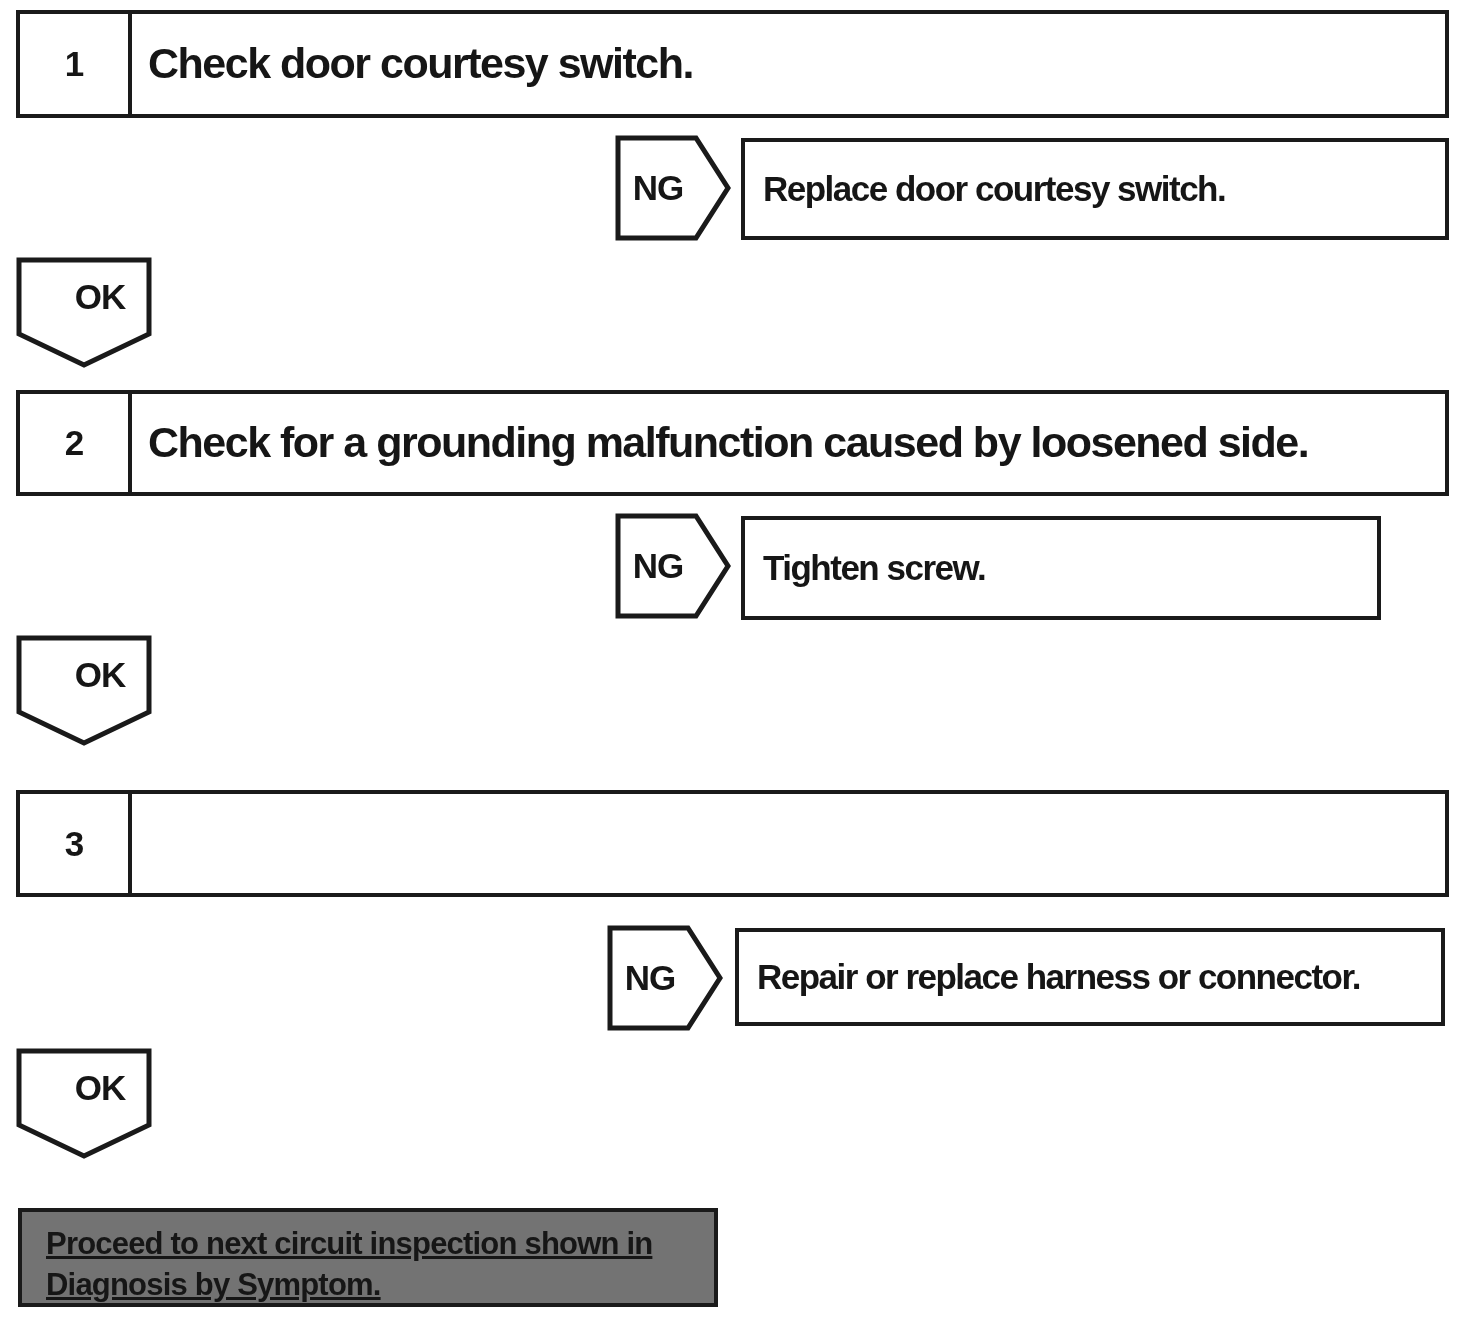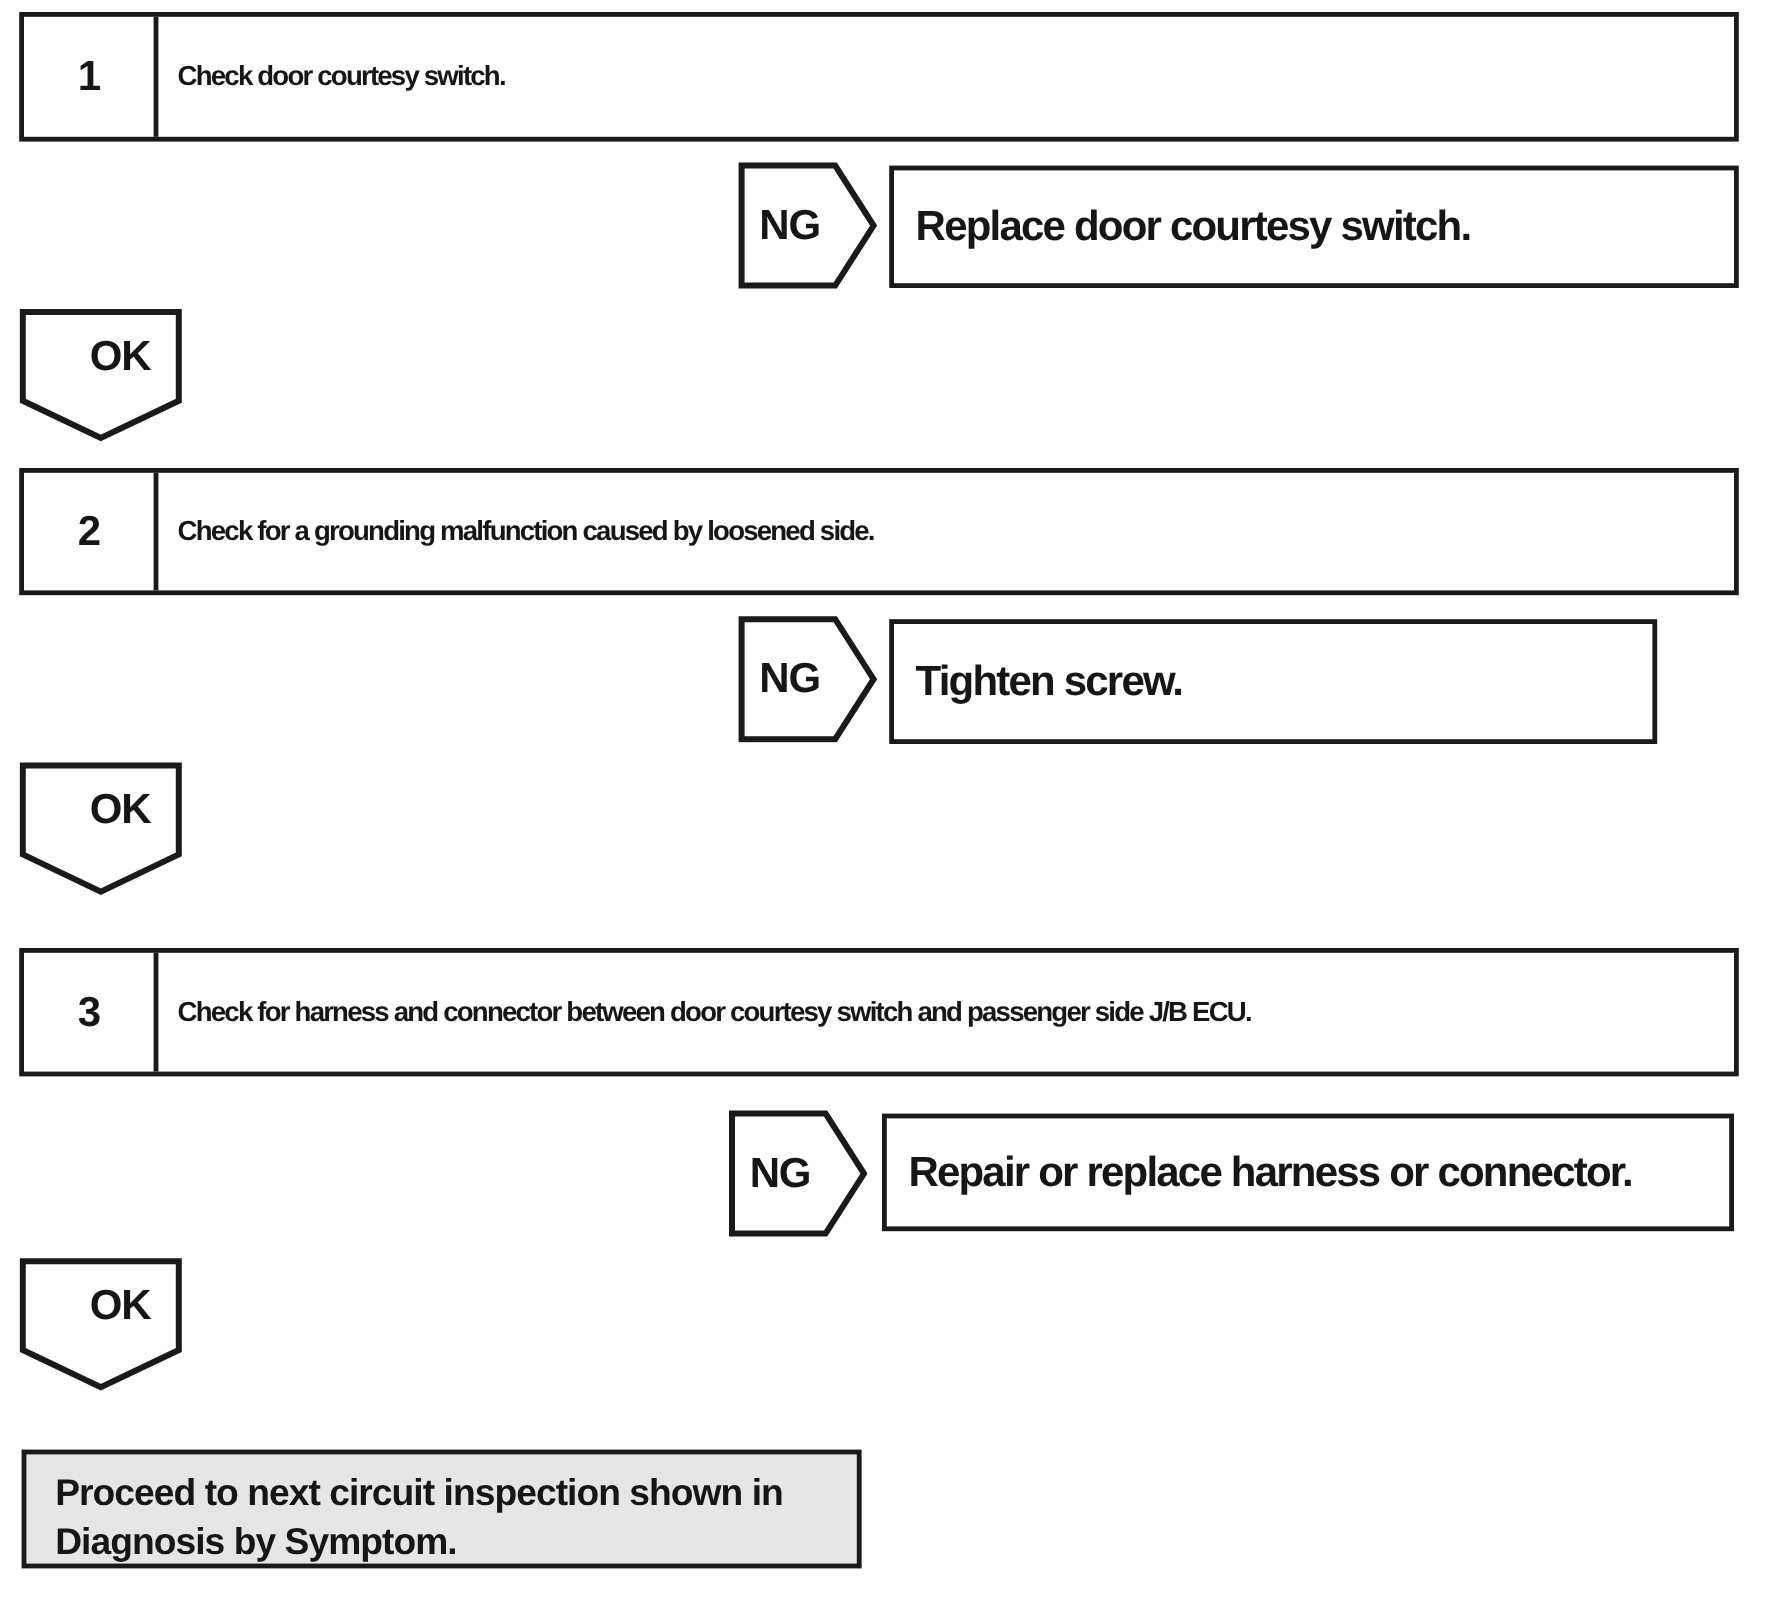--- a/index.html
+++ b/index.html
@@ -31,21 +31,21 @@
     align-items: center;
     justify-content: center;
     font-size: 35px;
     letter-spacing: -1px;
   }
   .step-text {
     flex: 1;
     display: flex;
     align-items: center;
     padding: 0 32px 0 16px;
-    font-size: 23px;
+    font-size: 43px;
     letter-spacing: -1.5px;
     line-height: 1.3;
   }
   .action-box {
     position: absolute;
     border: 4px solid #1a1a1a;
     background: #ffffff;
     display: flex;
     align-items: center;
     padding: 0 10px 0 18px;
@@ -65,25 +65,26 @@
   }
   .ng-label { left: 0; top: 0; width: 86px; height: 100%; }
   .ok-label { left: 0; top: 0; width: 100%; height: 80px; margin-left: 16px; }
   .final-box {
     position: absolute;
     left: 18px;
     top: 1208px;
     width: 700px;
     height: 99px;
     border: 4px solid #1a1a1a;
-    background: #e5e5e5;
+    background: #737373;
     padding: 12px 4px 0 24px;
     font-size: 31px;
     letter-spacing: -0.8px;
     line-height: 1.32;
+    text-decoration: underline;
   }
 </style>
 </head>
 <body>
 
 <div class="page">
 
   <div class="step-box" style="top:10px;height:108px;">
     <div class="step-num">1</div>
     <div class="step-text">Check door courtesy switch.</div>
@@ -125,21 +126,20 @@
 
   <div class="tag" style="left:16px;top:635px;width:136px;height:112px;">
     <svg width="136" height="112" viewBox="0 0 136 112">
       <polygon points="3,3 133,3 133,77 68,108 3,77" fill="#ffffff" stroke="#1a1a1a" stroke-width="5"></polygon>
     </svg>
     <div class="tag-label ok-label">OK</div>
   </div>
 
   <div class="step-box" style="top:790px;height:107px;">
     <div class="step-num">3</div>
-    <div class="step-text">Check for harness and connector between door courtesy switch and passenger side J/B ECU.</div>
   </div>
 
   <div class="tag" style="left:607px;top:925px;width:116px;height:106px;">
     <svg width="116" height="106" viewBox="0 0 116 106">
       <polygon points="3,3 81,3 113,53 81,103 3,103" fill="#ffffff" stroke="#1a1a1a" stroke-width="5"></polygon>
     </svg>
     <div class="tag-label ng-label">NG</div>
   </div>
 
   <div class="action-box" style="left:735px;top:928px;width:710px;height:98px;">

